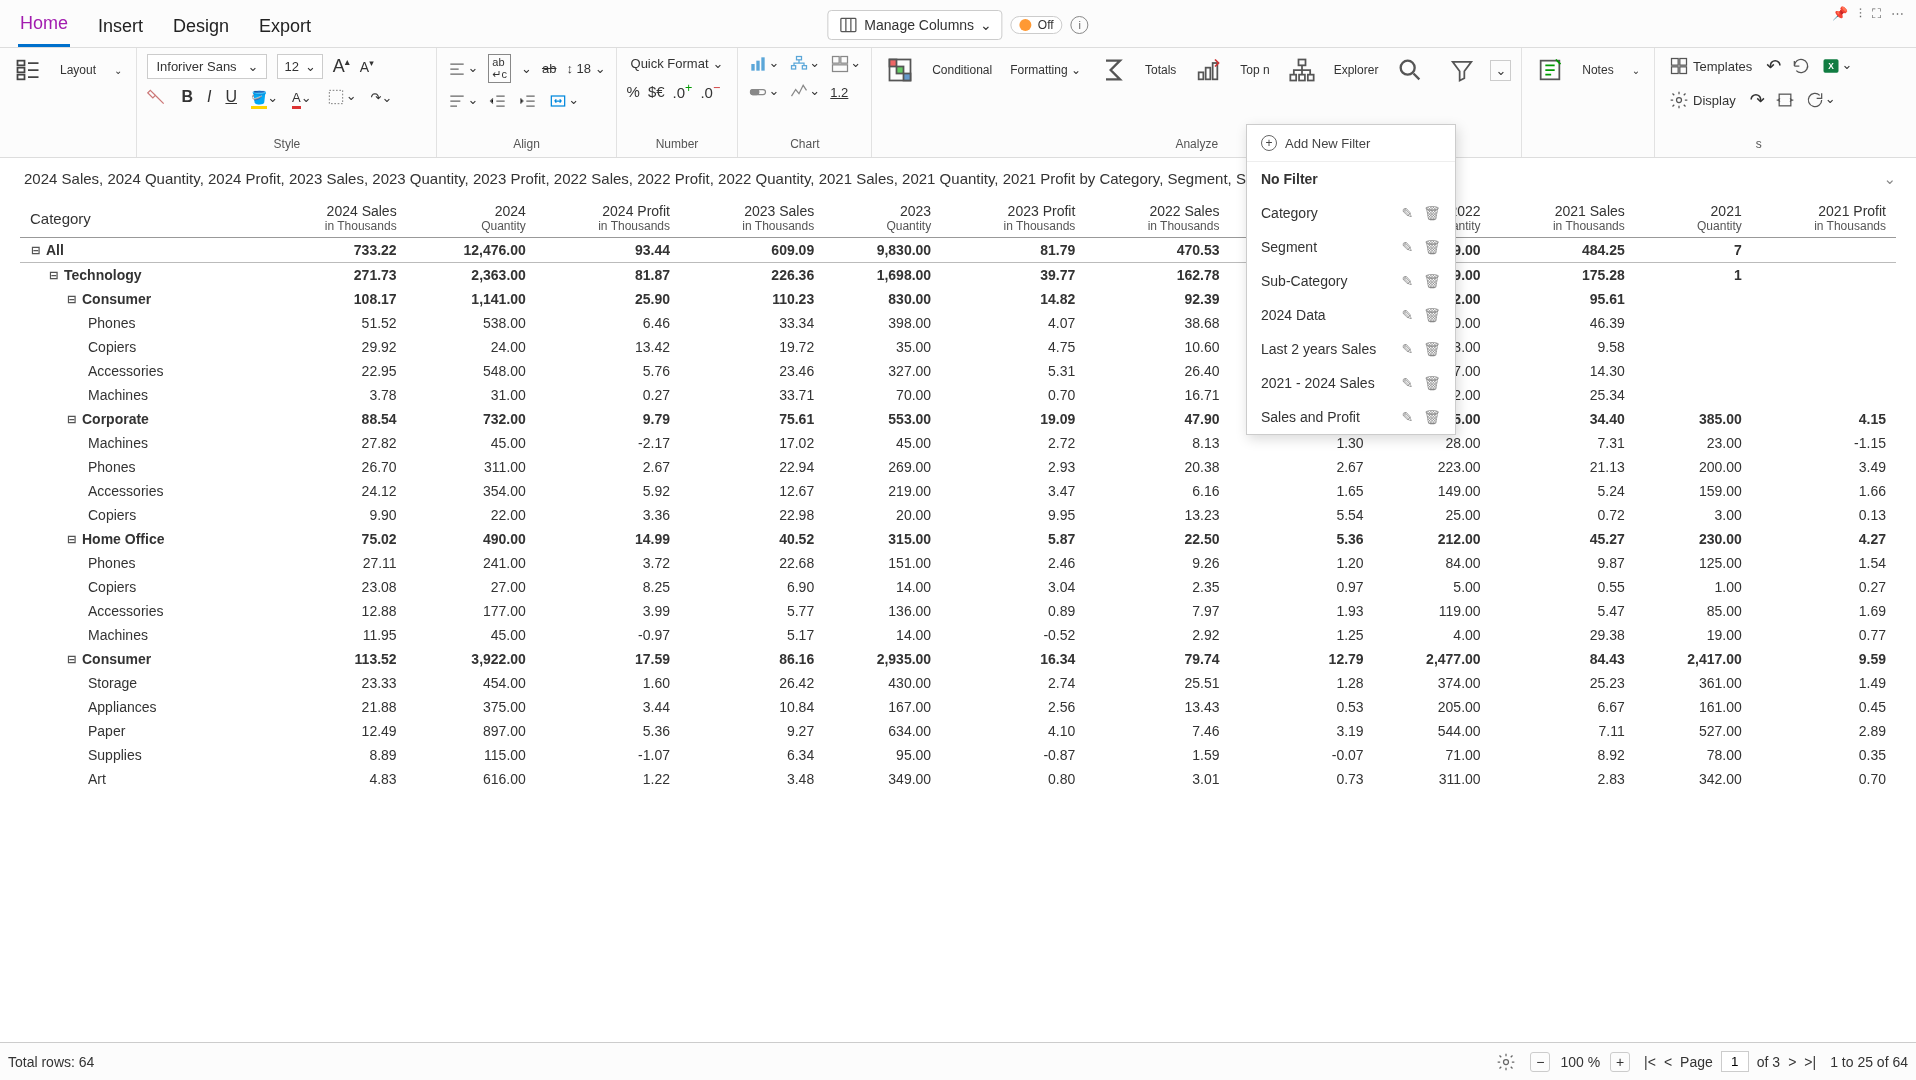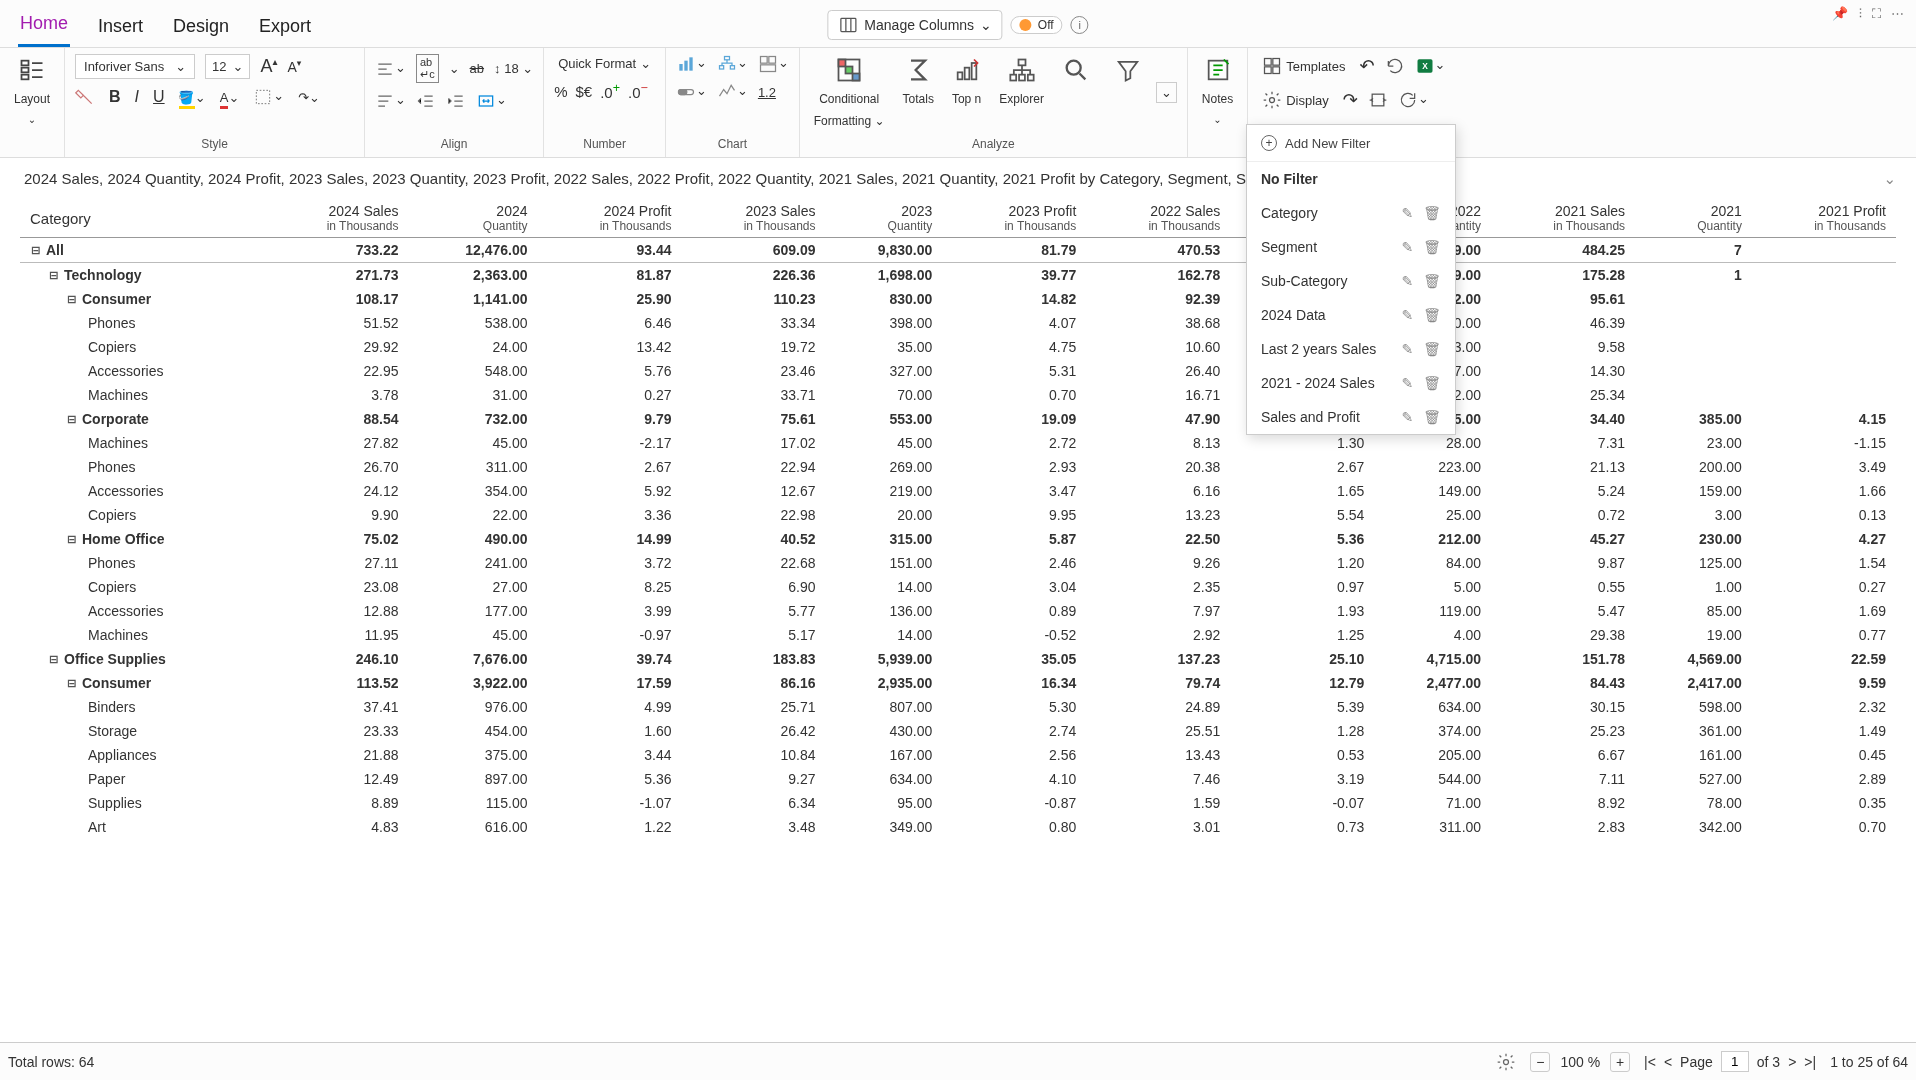--- a/index.html
+++ b/index.html
@@ -19,21 +19,21 @@
 .center-controls { position: absolute; top: 10px; left: 50%; transform: translateX(-50%); display: flex; align-items: center; gap: 8px; }
 .manage-cols { display: flex; align-items: center; gap: 6px; border: 1px solid #ccc; padding: 4px 10px; border-radius: 4px; background: #fff; font-size: 14px; }
 .toggle-off { display: flex; align-items: center; gap: 6px; border: 1px solid #ccc; padding: 1px 8px; border-radius: 12px; background: #fff; font-size: 12px; }
 .info-circle { width: 18px; height: 18px; border: 1.5px solid #888; border-radius: 50%; display: flex; align-items: center; justify-content: center; font-size: 11px; color: #666; }
 
 
 .ribbon { display: flex; border-bottom: 1px solid #ddd; background: #fcfcfc; min-height: 110px; position: relative; }
 .ribbon-group { border-right: 1px solid #e2e2e2; padding: 6px 10px 2px 10px; display: flex; flex-direction: column; justify-content: space-between; }
 .ribbon-group-label { text-align: center; font-size: 12px; color: #555; padding: 4px 0; }
 .ribbon-row { display: flex; align-items: center; gap: 10px; }
-.ribbon-btn { display: flex; flex-direction: column; align-items: center; font-size: 12px; color: #333; gap: 8px; cursor: pointer; padding: 2px 4px; }
+.ribbon-btn { display: flex; flex-direction: row; align-items: center; font-size: 12px; color: #333; gap: 18px; cursor: pointer; padding: 2px 4px; }
 .ribbon-btn-row { display: flex; align-items: center; gap: 4px; cursor: pointer; padding: 2px 4px; font-size: 13px; }
 .font-select { border: 1px solid #ccc; padding: 4px 8px; font-size: 13px; display: flex; align-items: center; justify-content: space-between; min-width: 120px; background: #fff; }
 .size-select { border: 1px solid #ccc; padding: 4px 6px; font-size: 13px; display: flex; align-items: center; gap: 6px; background: #fff; }
 .icon-svg { width: 20px; height: 20px; }
 .icon-big { width: 28px; height: 28px; }
 .color-underline { border-bottom: 3px solid; padding-bottom: 1px; }
 
 
 .filter-popup { position: absolute; top: 124px; right: 460px; width: 210px; background: #fff; border: 1px solid #ccc; box-shadow: 2px 4px 12px rgba(0,0,0,0.15); z-index: 100; }
 .filter-popup-header { display: flex; align-items: center; gap: 8px; padding: 10px 14px; border-bottom: 1px solid #eee; color: #444; cursor: pointer; }
@@ -712,66 +712,36 @@
             <td>5.17</td>
             <td>14.00</td>
             <td>-0.52</td>
             <td>2.92</td>
             <td>1.25</td>
             <td>4.00</td>
             <td>29.38</td>
             <td>19.00</td>
             <td>0.77</td>
           </tr>
-          <tr class="level1">
-            <td class="label"><span class="indent1"><span class="tree-toggle">⊟</span>Office Supplies</span></td>
-            <td>246.10</td>
-            <td>7,676.00</td>
-            <td>39.74</td>
-            <td>183.83</td>
-            <td>5,939.00</td>
-            <td>35.05</td>
-            <td>137.23</td>
-            <td>25.10</td>
-            <td>4,715.00</td>
-            <td>151.78</td>
-            <td>4,569.00</td>
-            <td>22.59</td>
-          </tr>
           <tr class="level2">
             <td class="label"><span class="indent2"><span class="tree-toggle">⊟</span>Consumer</span></td>
             <td>113.52</td>
             <td>3,922.00</td>
             <td>17.59</td>
             <td>86.16</td>
             <td>2,935.00</td>
             <td>16.34</td>
             <td>79.74</td>
             <td>12.79</td>
             <td>2,477.00</td>
             <td>84.43</td>
             <td>2,417.00</td>
             <td>9.59</td>
           </tr>
           <tr class="level3">
-            <td class="label"><span class="indent3">Binders</span></td>
-            <td>37.41</td>
-            <td>976.00</td>
-            <td>4.99</td>
-            <td>25.71</td>
-            <td>807.00</td>
-            <td>5.30</td>
-            <td>24.89</td>
-            <td>5.39</td>
-            <td>634.00</td>
-            <td>30.15</td>
-            <td>598.00</td>
-            <td>2.32</td>
-          </tr>
-          <tr class="level3">
             <td class="label"><span class="indent3">Storage</span></td>
             <td>23.33</td>
             <td>454.00</td>
             <td>1.60</td>
             <td>26.42</td>
             <td>430.00</td>
             <td>2.74</td>
             <td>25.51</td>
             <td>1.28</td>
             <td>374.00</td>

